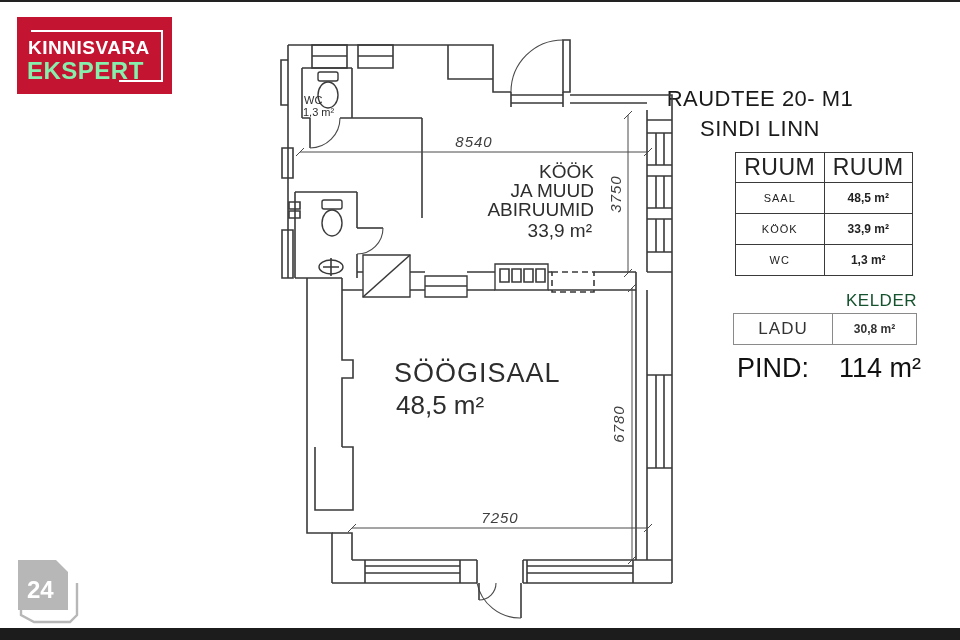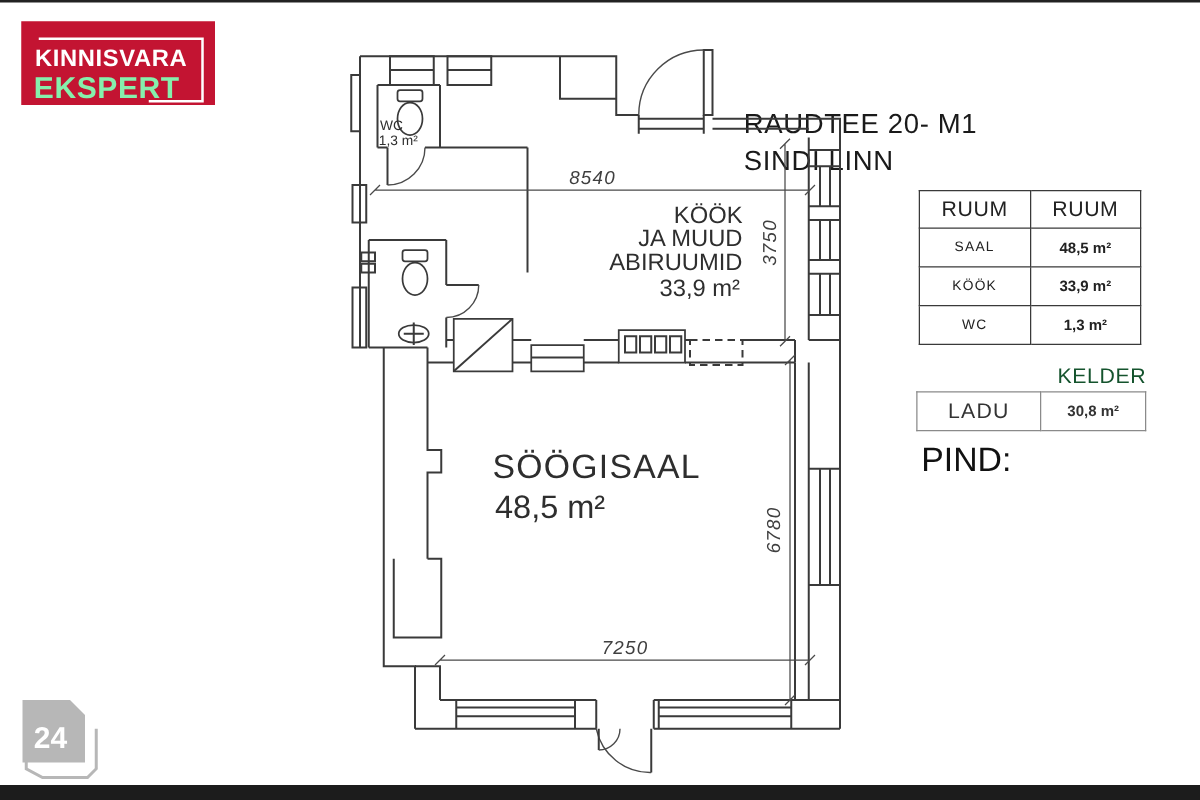--- a/index.html
+++ b/index.html
@@ -2,32 +2,32 @@
 <html><head>
 <meta charset="utf-8">
 <style>
   html,body{margin:0;padding:0;}
   body{width:960px;height:640px;background:#fff;font-family:"Liberation Sans",sans-serif;position:relative;overflow:hidden;}
   .edge-bar{position:absolute;left:0;width:960px;}
   #top-bar{top:0;height:2px;background:#222;}
   #bottom-bar{top:628px;height:12px;background:#1c1c1c;}
 
   
-  .logo{position:absolute;left:17px;top:17px;width:155px;height:67px;background:#c31432;}
+  .logo{position:absolute;left:17px;top:17px;width:155px;height:77px;background:#c31432;}
   .logo svg{position:absolute;left:0;top:0;}
   .logo .l1{position:absolute;left:11px;top:20px;color:#fff;font-weight:bold;font-size:19px;letter-spacing:.5px;}
   .logo .l2{position:absolute;left:10px;top:40px;color:#86efac;font-weight:bold;font-size:24px;letter-spacing:.5px;}
 
   
-  .title-line{position:absolute;right:35px;width:330px;text-align:left;color:#1a1a1a;font-size:22px;letter-spacing:.5px;}
+  .title-line{position:absolute;right:35px;width:330px;text-align:center;color:#1a1a1a;font-size:22px;letter-spacing:.5px;}
   #title1{top:86px;}
   #title2{top:116px;}
   table.areas{position:absolute;left:735px;top:152px;width:178px;border-collapse:collapse;}
   table.areas td{border:1.6px solid #3a3a3a;text-align:center;color:#222;}
-  table.areas tr.head td{font-size:17px;height:27px;letter-spacing:.5px;}
+  table.areas tr.head td{font-size:23px;height:27px;letter-spacing:.5px;}
   table.areas tr.row td.rm{font-size:11px;letter-spacing:1px;height:28px;}
   table.areas td.val{font-size:12px;font-weight:600;}
   #kelder-title{position:absolute;right:43px;top:291px;width:200px;text-align:right;font-size:17px;color:#14532d;letter-spacing:.5px;}
   table.kelder{position:absolute;left:733px;top:313px;width:184px;border-collapse:collapse;}
   table.kelder td{border:1.6px solid #8a8a8a;text-align:center;color:#333;height:28px;}
   table.kelder td.rm{font-size:17px;letter-spacing:1px;}
   table.kelder td.val{font-size:12px;font-weight:600;text-align:center;}
   .total{position:absolute;left:737px;top:353px;width:184px;display:flex;justify-content:space-between;font-size:27px;color:#111;}
 
   
@@ -87,20 +87,21 @@
   <tbody>
       <tr>
     <td class="rm">LADU</td>
     <td class="val">30,8 m²</td>
   </tr>
 </tbody>
   </table>
 
 <div class="total">
   <span>PIND:</span>
+  <span>114 m²</span>
 </div>
 
 <svg class="page-tag" width="72" height="74">
   <polygon points="4,4 42,4 54,16 54,54 4,54" fill="#b7b7b7"></polygon>
   <path d="M7,52 V59 L20,66 H56 L63,59 V27" fill="none" stroke="#b7b7b7" stroke-width="2.4"></path>
   <text x="13" y="42" font-size="24" font-weight="bold" fill="#ffffff">24</text>
 </svg>
 
 <svg id="plan" width="960" height="640" viewBox="0 0 960 640">
   <g class="wall">

